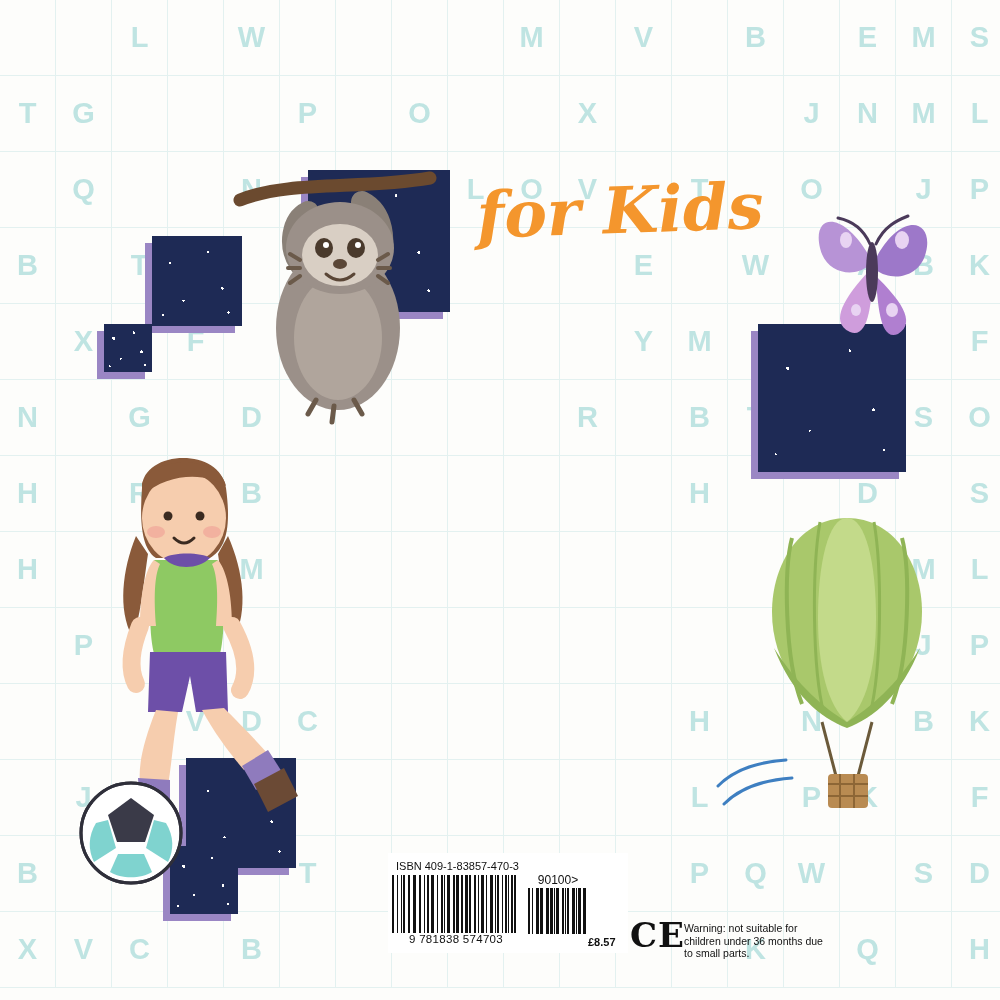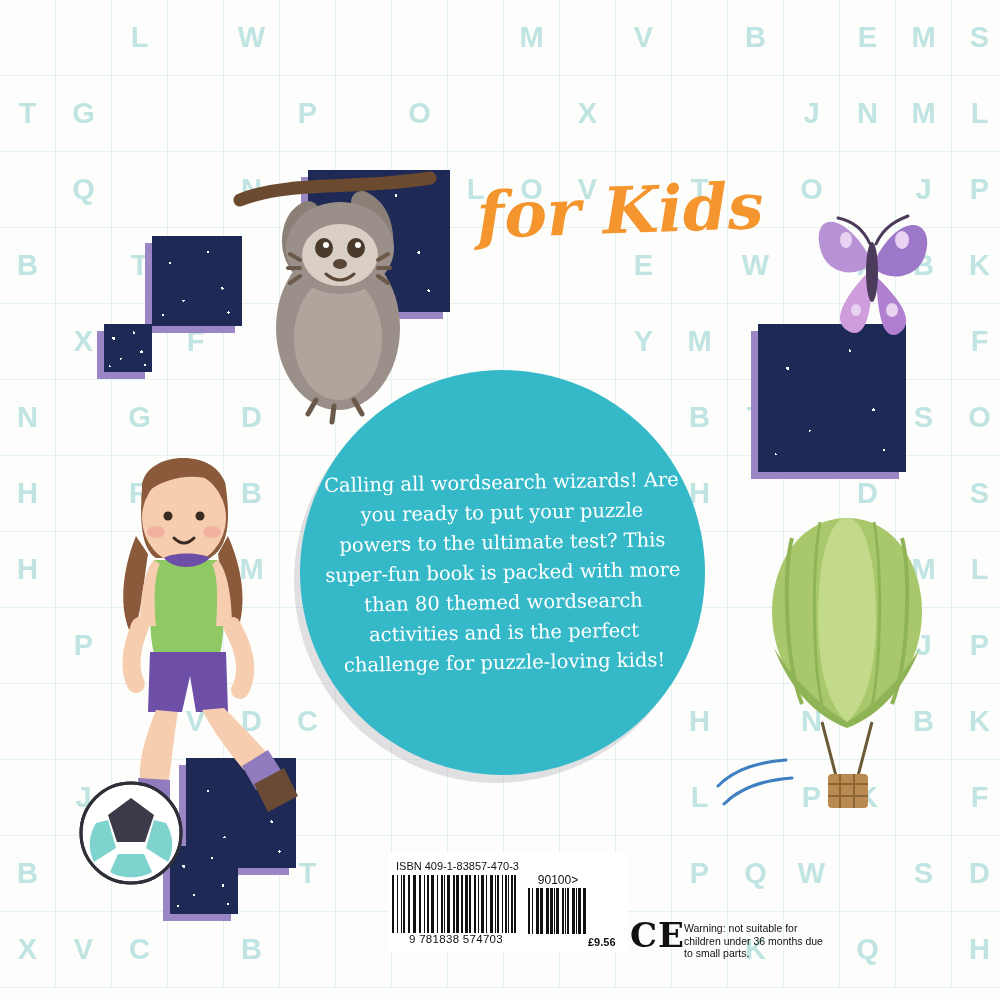--- a/index.html
+++ b/index.html
@@ -379,23 +379,20 @@
 
   <div class="tile star" style="left:152px;top:236px;width:90px;height:90px;"></div>
   <div class="tile star" style="left:104px;top:324px;width:48px;height:48px;"></div>
   <div class="tile star" style="left:308px;top:170px;width:142px;height:142px;"></div>
   <div class="tile star" style="left:758px;top:324px;width:148px;height:148px;"></div>
   <div class="tile star" style="left:186px;top:758px;width:110px;height:110px;"></div>
   <div class="tile star" style="left:170px;top:846px;width:68px;height:68px;"></div>
 
   <div id="title-sub">for Kids</div>
 
-  <div id="blurb-circle">
-    <div id="blurb-text">Calling all wordsearch wizards! Are you ready to put your puzzle powers to the ultimate test? This super-fun book is packed with more than 80 themed wordsearch activities and is the perfect challenge for puzzle-loving kids!</div>
-  </div>
 
   <svg class="art" style="left:230px;top:160px;" width="220" height="270" viewBox="0 0 220 270">
     <path d="M10 40 C60 20 130 30 200 18" stroke="#6b4a2f" stroke-width="13" fill="none" stroke-linecap="round"></path>
 
     <path d="M78 52 C62 60 58 86 70 104" stroke="#8a8077" stroke-width="22" fill="none" stroke-linecap="round"></path>
     <path d="M132 42 C152 52 158 82 146 104" stroke="#8a8077" stroke-width="22" fill="none" stroke-linecap="round"></path>
 
     <ellipse cx="108" cy="168" rx="62" ry="82" fill="#9b9089"></ellipse>
     <ellipse cx="108" cy="178" rx="44" ry="62" fill="#b0a59c"></ellipse>
 
@@ -537,17 +534,17 @@
       <rect x="26" y="0" width="1" height="46" fill="#111"></rect>
       <rect x="28" y="0" width="3" height="46" fill="#111"></rect>
       <rect x="34" y="0" width="2" height="46" fill="#111"></rect>
       <rect x="37" y="0" width="1" height="46" fill="#111"></rect>
       <rect x="39" y="0" width="2" height="46" fill="#111"></rect>
       <rect x="44" y="0" width="3" height="46" fill="#111"></rect>
       <rect x="48" y="0" width="1" height="46" fill="#111"></rect>
       <rect x="50" y="0" width="3" height="46" fill="#111"></rect>
       <rect x="55" y="0" width="3" height="46" fill="#111"></rect>
     </svg>
-  <div id="price">£9.56</div>
+  <div id="price">£8.57</div>
   <div id="ce-mark">CE</div>
   <div id="warning">Warning: not suitable for children under 36 months due to small parts.</div>
 
 </div>
 
 </body></html>

